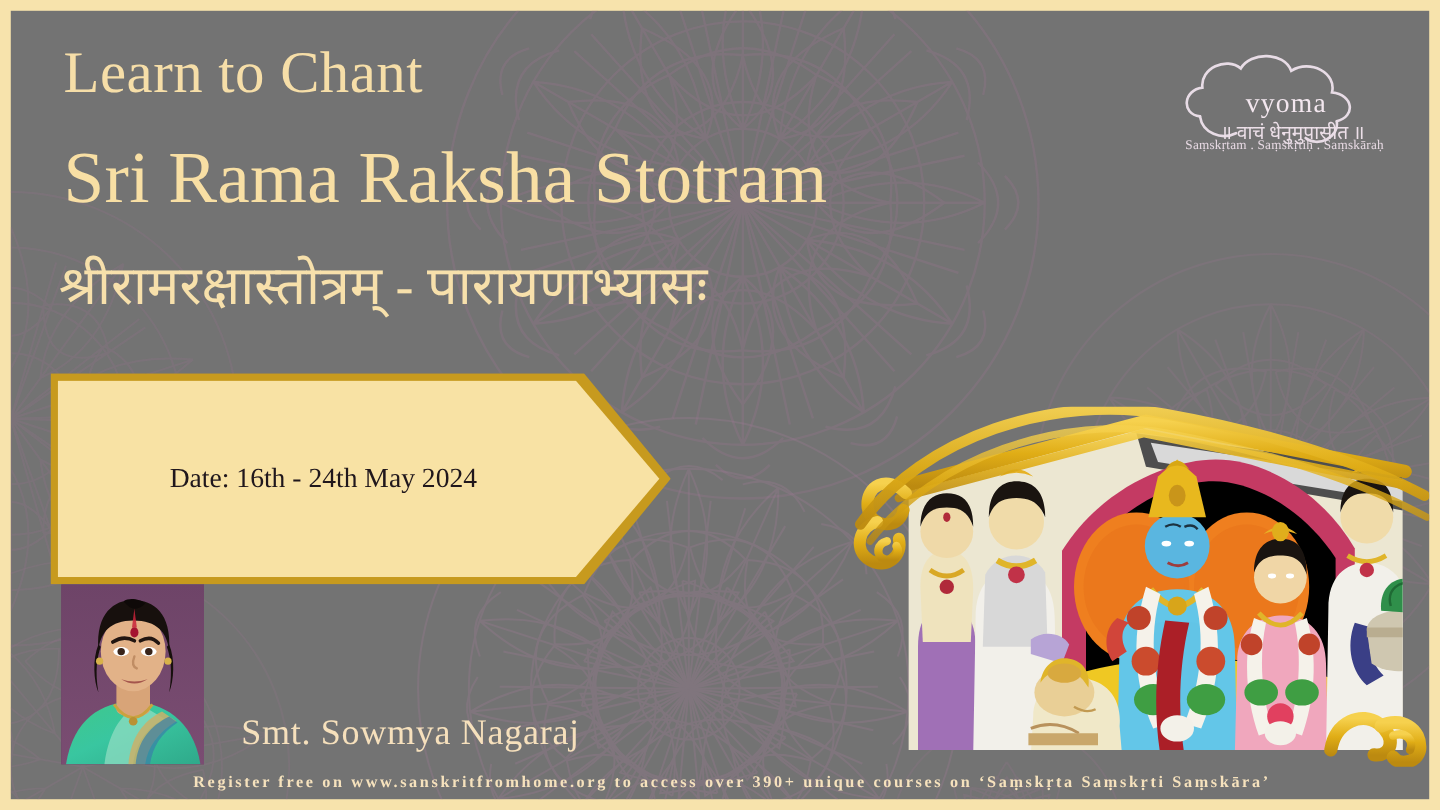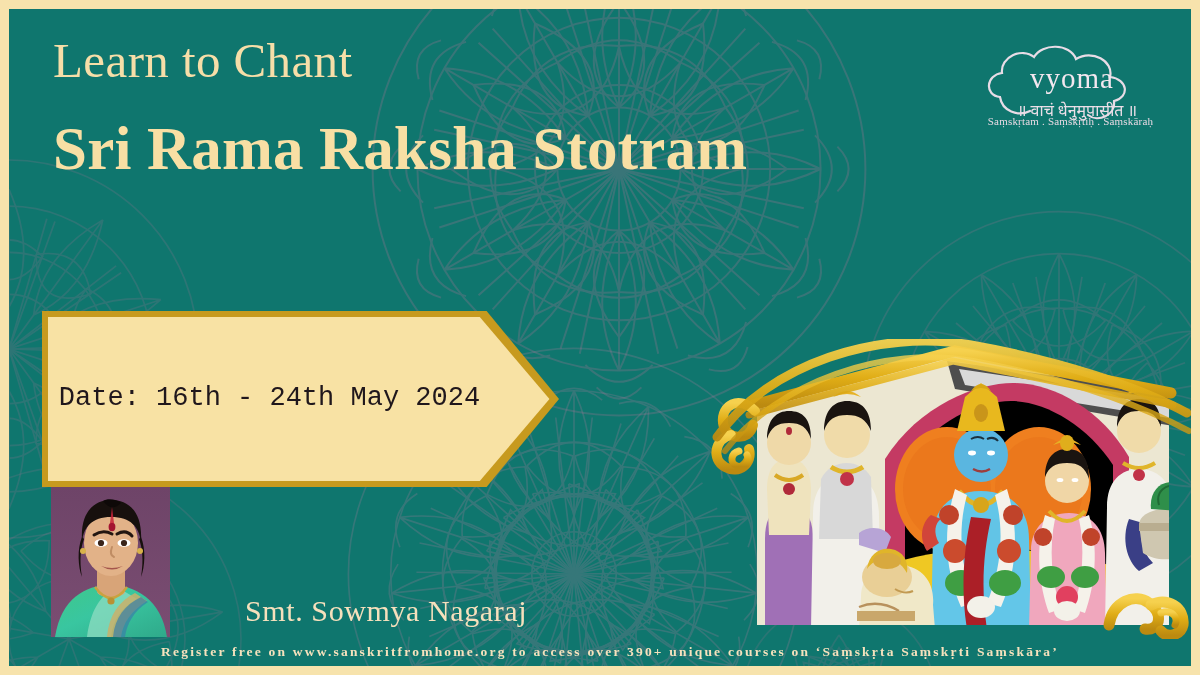--- a/index.html
+++ b/index.html
@@ -8,21 +8,21 @@
   .poster{
     position:relative;
     width:1200px;height:675px;
     overflow:hidden;
     background:#f7e3ac;
     box-sizing:border-box;
   }
   .stage{
     position:absolute;
     left:9px;top:9px;right:9px;bottom:9px;
-    background:#0f766e;
+    background:#737373;
     overflow:hidden;
   }
 
   
   .mandala{position:absolute;pointer-events:none;opacity:.30;}
   .mandala svg{display:block;}
   .m-tr{top:-120px;left:330px;}
   .m-l{top:130px;left:-210px;opacity:.22;}
   .m-c{top:330px;left:330px;opacity:.26;}
   .m-br{top:190px;left:840px;opacity:.24;}
@@ -36,21 +36,20 @@
     color:#f6dea8;letter-spacing:.4px;
     font-family:"Liberation Serif",serif;
     white-space:nowrap;
   }
   .t-main{
     position:absolute;left:44px;top:108px;
     font-size:61px;line-height:1.05;
     color:#f8dfa4;letter-spacing:.2px;
     font-family:"Liberation Serif",serif;
     white-space:nowrap;
-    font-weight:bold;
   }
   .t-skt{
     position:absolute;left:40px;top:204px;
     font-size:45px;line-height:1.15;
     color:#f7e0ab;letter-spacing:0px;
     font-family:"Liberation Serif","DejaVu Sans",serif;
     white-space:nowrap;
   }
 
   
@@ -70,60 +69,59 @@
     -webkit-clip-path:polygon(0 0,85.5% 0,99.3% 50%,85.5% 100%,0 100%);
     clip-path:polygon(0 0,85.5% 0,99.3% 50%,85.5% 100%,0 100%);
   }
   .banner .lines{
     position:absolute;left:0;top:0;width:88%;height:100%;
     display:flex;flex-direction:column;align-items:center;justify-content:center;
     gap:4px;
     color:#20171c;
     font-family:"Liberation Serif",serif;
   }
-  .bl{font-size:27px;line-height:1.25;white-space:nowrap;font-family:Liberation Mono, monospace;}
+  .bl{font-size:23px;line-height:1.25;white-space:nowrap;}
 
   
   .photo{
     position:absolute;left:42px;top:478px;
     width:119px;height:150px;
     overflow:hidden;
     background:#6b4165;
   }
   .photo .pic{position:absolute;inset:0;}
   .speaker-name{
     position:absolute;left:192px;top:585px;
     font-size:30px;color:#f6e0bc;
     letter-spacing:.6px;
     font-family:"Liberation Serif",serif;
     white-space:nowrap;
-    margin-left:44px;
   }
 
   
   .footer{
     position:absolute;left:0;right:0;bottom:6px;
     text-align:center;
     font-size:13.5px;font-weight:bold;
     letter-spacing:2.2px;
     color:#f6e2bd;
     font-family:"Liberation Serif",serif;
     white-space:nowrap;
     margin-left:20px;
   }
 
   
   .logo{
     position:absolute;right:28px;top:26px;
     width:185px;height:105px;
   }
   .logo .lg-word{
-    position:absolute;left:18px;top:27px;width:152px;
+    position:absolute;left:18px;top:38px;width:152px;
     text-align:center;
-    font-size:29px;color:#f3e7ef;
+    font-size:23px;color:#f3e7ef;
     font-family:"Liberation Serif",serif;
     letter-spacing:1px;
   }
   .logo .lg-skt{
     position:absolute;left:24px;top:64px;width:150px;
     text-align:center;
     font-size:16px;color:#ecdfe8;
     font-family:"Liberation Serif","DejaVu Sans",serif;
     white-space:nowrap;
   }
@@ -300,20 +298,21 @@
           <use href="#p6" transform="rotate(225 100 60)"></use>
           <use href="#p6" transform="rotate(270 100 60)"></use>
           <use href="#p6" transform="rotate(315 100 60)"></use>
           <circle cx="100" cy="60" r="46"></circle>
         </g>
       </svg>
     </div>
 
     <div class="t-learn">Learn to Chant</div>
     <div class="t-main">Sri Rama Raksha Stotram</div>
+    <div class="t-skt">श्रीरामरक्षास्तोत्रम् - पारायणाभ्यासः</div>
 
     <div class="banner">
       <div class="shape"></div>
       <div class="inner"></div>
       <div class="lines">
         <div class="bl">Date: 16th - 24th May 2024</div>
       </div>
     </div>
 
     <div class="photo">

